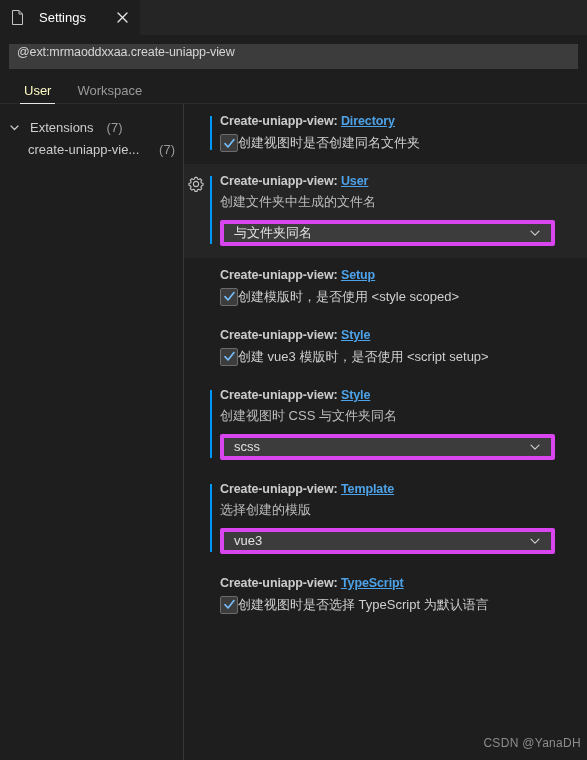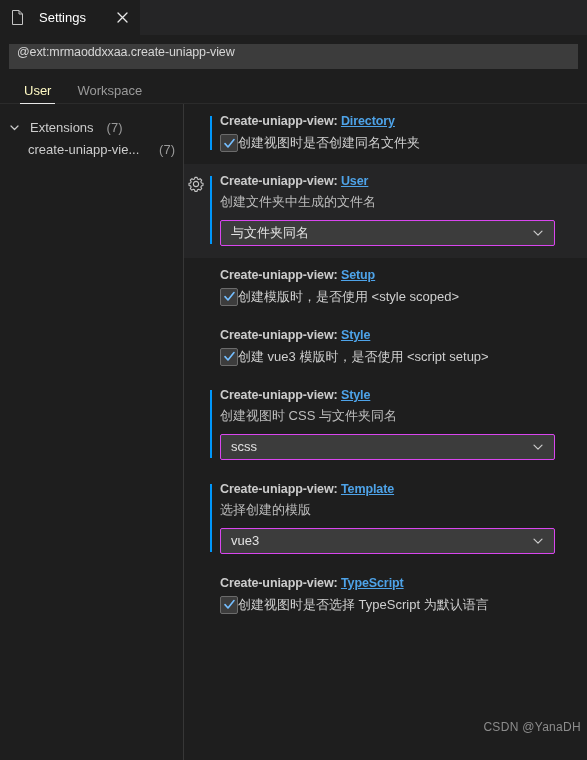--- a/index.html
+++ b/index.html
@@ -259,21 +259,21 @@
   }
   .checkbox svg { display: block; }
   .checkrow-label {
     font-size: 13px;
     color: #cfcfcf;
     white-space: nowrap;
   }
   .dropdown {
     height: 26px;
     background: #3c3c3c;
-    border: 1px solid #d946ef;
+    border: 4px solid #d946ef;
     border-radius: 2px;
     display: flex;
     align-items: center;
     justify-content: space-between;
     padding: 0 8px 0 10px;
     box-sizing: border-box;
     margin-right: 32px;
     margin-top: 2px;
   }
   .dropdown-value {
@@ -289,21 +289,21 @@
     flex: 0 0 auto;
     display: flex;
     align-items: center;
     justify-content: center;
   }
 
   
   .watermark {
     position: absolute;
     right: 6px;
-    bottom: 26px;
+    bottom: 10px;
     font-size: 12px;
     color: #8c8c8c;
     letter-spacing: 0.3px;
     pointer-events: none;
     white-space: nowrap;
   }
 </style>
 </head>
 <body>
 

